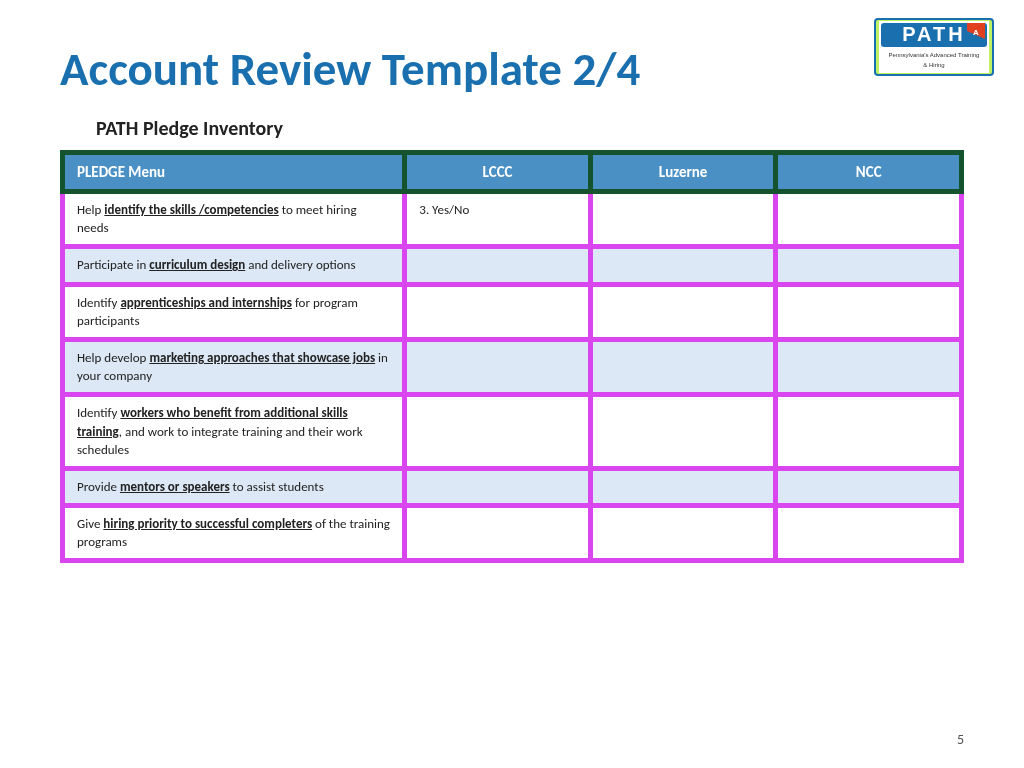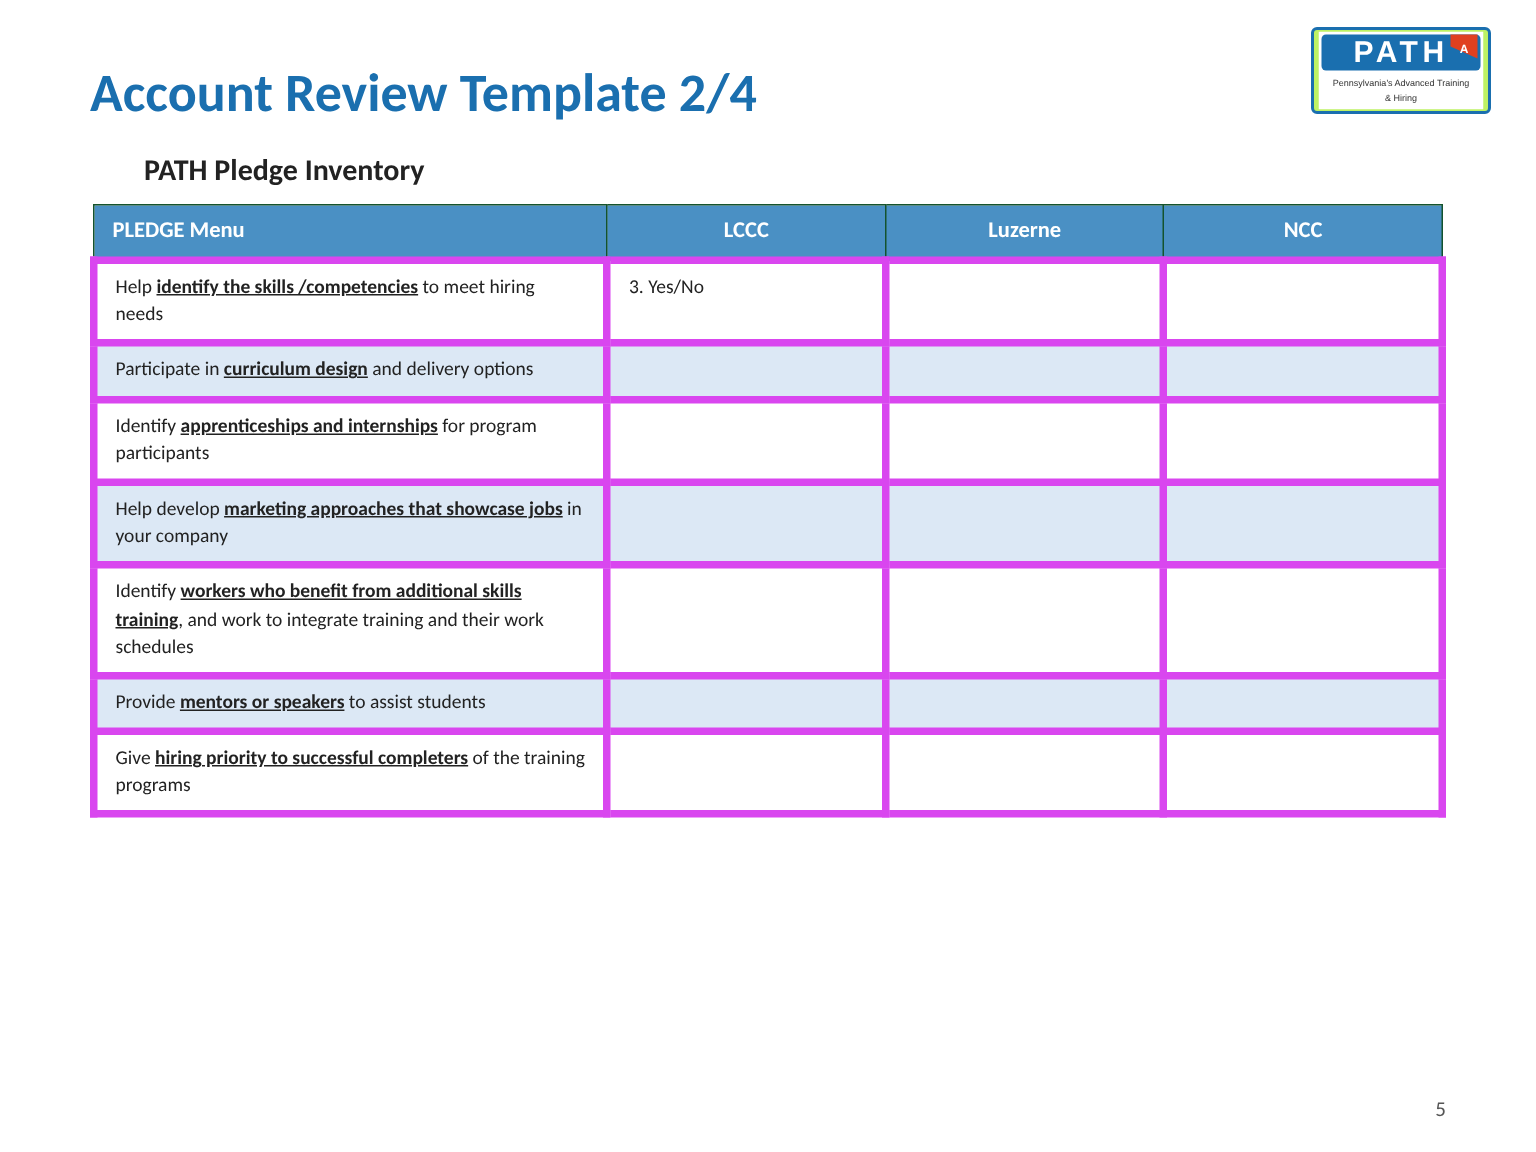--- a/index.html
+++ b/index.html
@@ -39,21 +39,21 @@
       border: 2px solid #1a6faf;
       display: flex;
       align-items: center;
       justify-content: center;
       background: #bef264;
       border-radius: 4px;
       overflow: hidden;
     }
 
     .page-title {
-      font-size: 36px;
+      font-size: 47px;
       font-weight: 700;
       color: #1a6faf;
       margin-top: 10px;
       margin-bottom: 18px;
     }
 
     .section-title {
       font-size: 20px;
       font-weight: 700;
       color: #222;
@@ -70,21 +70,21 @@
     thead tr {
       background-color: #4a90c4;
     }
 
     thead th {
       color: white;
       font-weight: 700;
       font-size: 15px;
       padding: 8px 12px;
       text-align: center;
-      border: 1px solid #14532d;
+      border: 5px solid #14532d;
     }
 
     thead th:first-child {
       text-align: left;
     }
 
     tbody tr:nth-child(odd) {
       background-color: #ffffff;
     }
 

